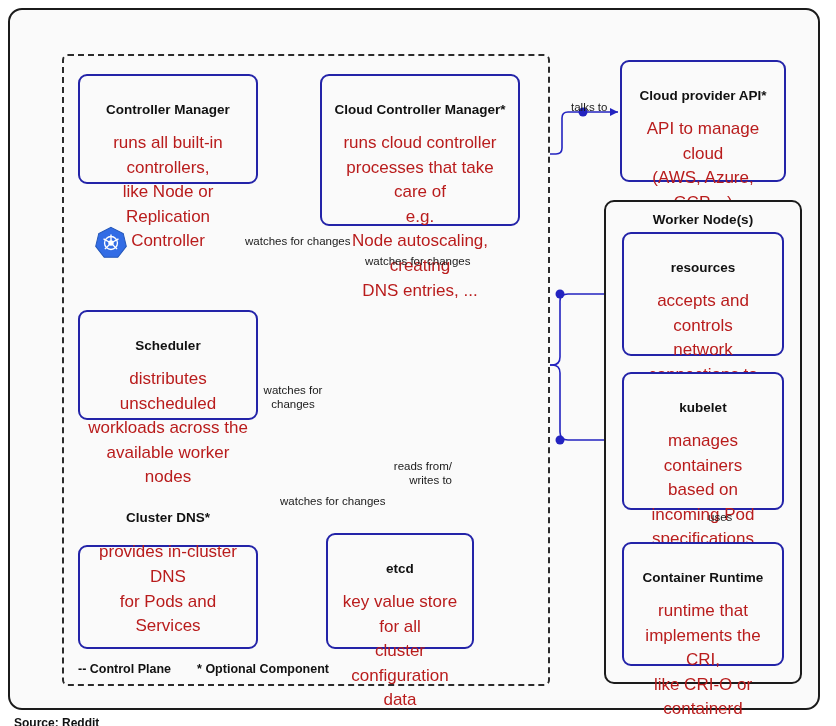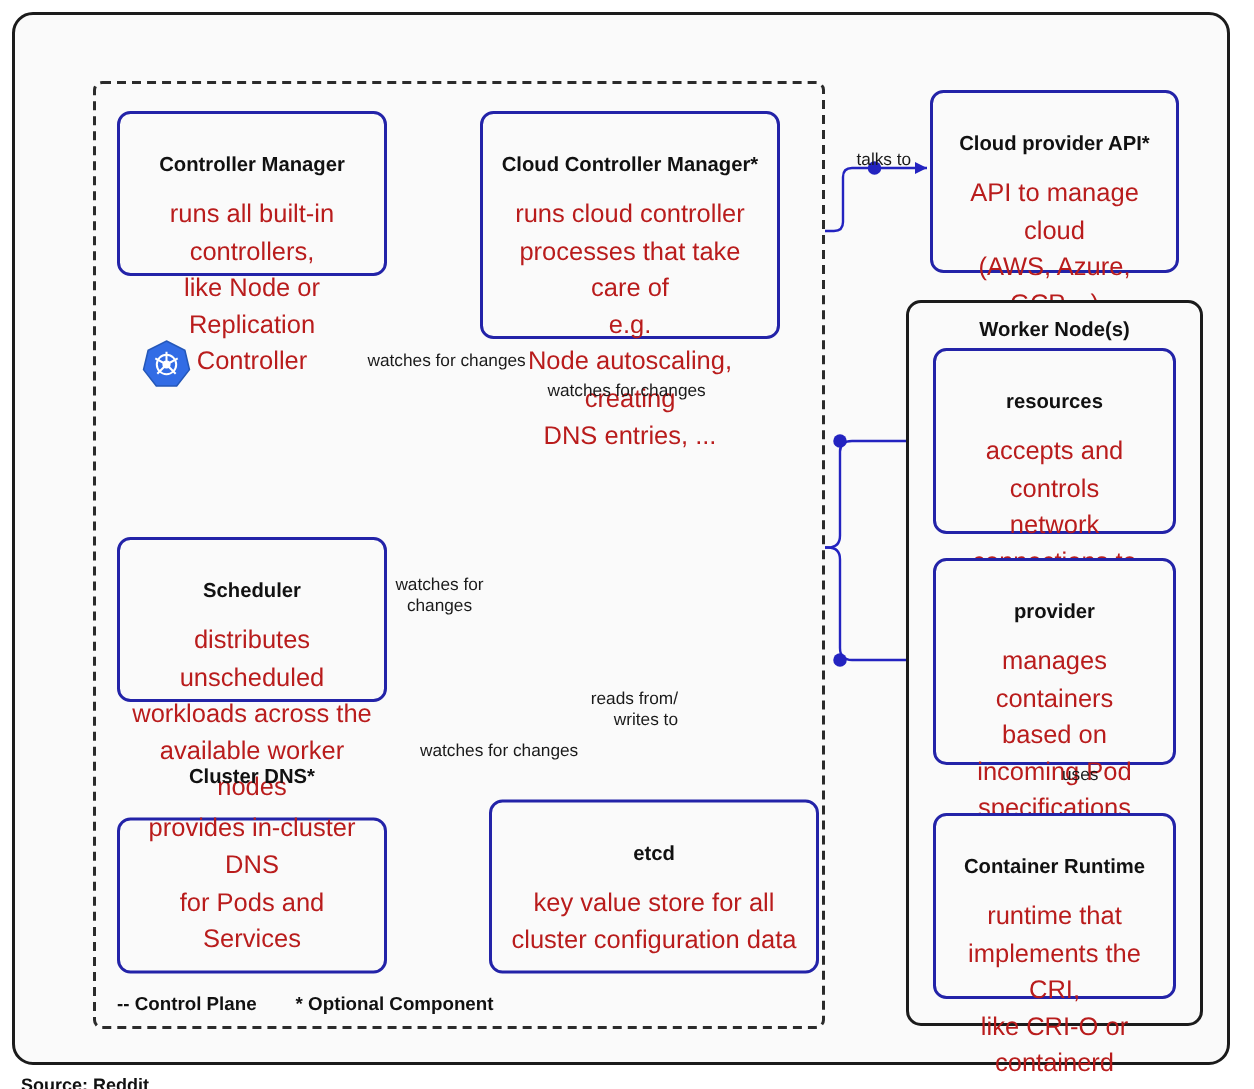--- a/index.html
+++ b/index.html
@@ -114,47 +114,47 @@
   <div class="node" style="left:78px;top:74px;width:180px;height:110px;">
     <div class="title">Controller Manager</div>
     <div class="desc">runs all built-in controllers,<br>like Node or Replication<br>Controller</div>
   </div>
 
   <div class="node" style="left:620px;top:60px;width:166px;height:122px;">
     <div class="title">Cloud provider API*</div>
     <div class="desc">API to manage cloud<br>(AWS, Azure, GCP,...)<br>resources</div>
   </div>
 
-  <div class="node" style="left:78px;top:310px;width:180px;height:110px;margin-top:48px;">
+  <div class="node" style="left:78px;top:310px;width:180px;height:110px;">
     <div class="title">Scheduler</div>
     <div class="desc">distributes unscheduled<br>workloads across the<br>available worker nodes</div>
   </div>
 
 
   <div class="node center-block" style="left:78px;top:545px;width:180px;height:104px;">
     <div class="title">Cluster DNS*</div>
     <div class="desc">provides in-cluster DNS<br>for Pods and Services</div>
   </div>
 
-  <div class="node" style="left:326px;top:533px;width:220px;height:116px;">
+  <div class="node" style="left:326px;top:533px;width:148px;height:116px;">
     <div class="title">etcd</div>
     <div class="desc">key value store for all<br>cluster configuration data</div>
   </div>
 
   <div id="worker-node">
     <div class="region-title">Worker Node(s)</div>
   </div>
 
   <div class="node" style="left:622px;top:232px;width:162px;height:124px;">
     <div class="title">resources</div>
     <div class="desc">accepts and controls<br>network connections to<br>the node's Pods</div>
   </div>
 
   <div class="node" style="left:622px;top:372px;width:162px;height:138px;">
-    <div class="title">provider</div>
+    <div class="title">kubelet</div>
     <div class="desc">manages containers<br>based on incoming Pod<br>specifications</div>
   </div>
 
   <div class="node" style="left:622px;top:542px;width:162px;height:124px;">
     <div class="title">Container Runtime</div>
     <div class="desc">runtime that<br>implements the CRI,<br>like CRI-O or<br>containerd</div>
   </div>
 
   <div class="edge-label" style="left:571px;top:100px;">talks to</div>
 

